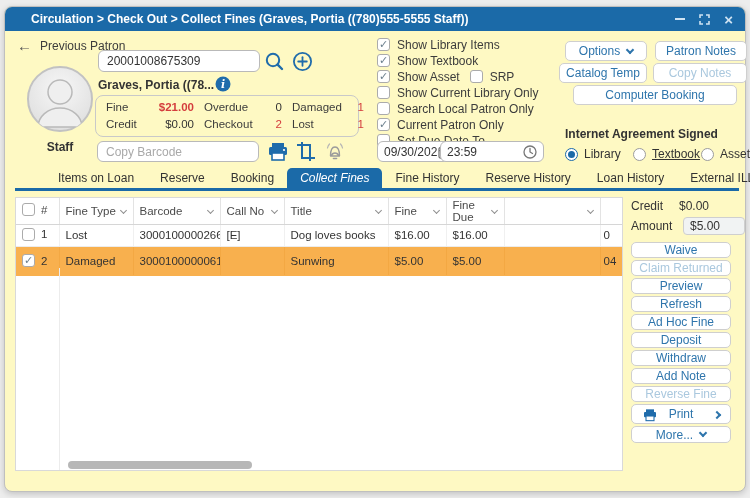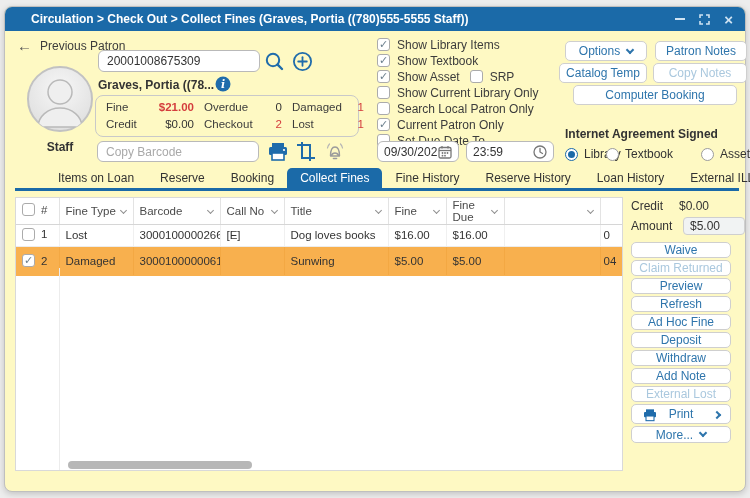--- a/index.html
+++ b/index.html
@@ -57,21 +57,21 @@
   .chev.right { transform: rotate(-45deg); }
 
   .agree-title { font-weight: bold; color: #333; }
   .radio { display: flex; align-items: center; gap: 6px; cursor: pointer; }
   .rdot { width: 13px; height: 13px; border-radius: 50%; border: 1px solid #9c9c9c; background: #fff; position: relative; flex: 0 0 13px; }
   .radio.selected .rdot { border-color: #1b6aa8; }
   .radio.selected .rdot::after { content: ""; position: absolute; left: 2px; top: 2px; width: 7px; height: 7px; border-radius: 50%; background: #1b6aa8; }
 
   .tabbar { display: flex; align-items: stretch; border-bottom: 3px solid #1b6aa8; }
   .tab { display: flex; align-items: center; padding: 0 13px; color: #333; cursor: pointer; white-space: nowrap; }
-  .tab.active { background: #1b6aa8; color: #fff; border-radius: 5px 5px 0 0; }
+  .tab.active { background: #1b6aa8; color: #fff; border-radius: 5px 5px 0 0; font-style: italic; }
 
   .tablebox { border: 1px solid #d9d9d9; background: #fff; overflow: hidden; }
   table.grid { border-collapse: collapse; table-layout: fixed; width: 608px; font-size: 11.5px; }
   .grid th { font-weight: normal; color: #4a4a4a; text-align: left; height: 26px; padding: 0 6px;
              border-right: 1px solid #e3e3e3; border-bottom: 1px solid #d6d6d6; position: relative; }
   .grid td { height: 22px; padding: 0 6px; border-right: 1px solid #f0f0f0; border-bottom: 1px solid #ececec;
              color: #333; overflow: hidden; white-space: nowrap; }
   .grid th:last-child, .grid td:last-child { border-right: none; }
   .grid tr.selected td { background: #f8b04e; border-bottom-color: #f8b04e; border-right-color: #f3a843; }
   .sortchev { position: absolute; right: 7px; top: 10px; width: 5px; height: 5px;
@@ -276,21 +276,21 @@
           <line x1="1" y1="5.5" x2="13" y2="5.5" stroke="#777" stroke-width="1.3"></line>
           <line x1="4" y1="1" x2="4" y2="3.5" stroke="#777" stroke-width="1.3"></line>
           <line x1="10" y1="1" x2="10" y2="3.5" stroke="#777" stroke-width="1.3"></line>
           <circle cx="4.5" cy="8" r=".9" fill="#777"></circle>
             <circle cx="7" cy="8" r=".9" fill="#777"></circle>
             <circle cx="9.5" cy="8" r=".9" fill="#777"></circle>
           <circle cx="4.5" cy="10.7" r=".9" fill="#777"></circle>
             <circle cx="7" cy="10.7" r=".9" fill="#777"></circle>
         </svg>
       </div>
-      <div class="abs field" style="left:461px; top:110px; width:88px;">
+      <div class="abs field" style="left:435px; top:110px; width:104px;">
         <input value="23:59" style="">
         <svg width="14" height="14" viewBox="0 0 14 14">
           <circle cx="7" cy="7" r="6" fill="none" stroke="#777" stroke-width="1.3"></circle>
           <path d="M7 3.5 V7 L9.5 8.5" fill="none" stroke="#777" stroke-width="1.3" stroke-linecap="round"></path>
         </svg>
       </div>
 
       <button class="btn abs" style="left:560px; top:10px; width:82px;">
         <span>Options</span>
           <span class="chev down"></span>
@@ -306,21 +306,21 @@
       </button>
       <button class="btn abs" style="left:568px; top:54px; width:164px;">
         <span>Computer Booking</span>
       </button>
 
       <div class="abs agree-title" style="left:560px; top:96px;">Internet Agreement Signed</div>
       <div class="abs radio selected" style="left:560px; top:116px;">
         <span class="rdot"></span>
         <span>Library</span>
       </div>
-      <div class="abs radio" style="left:601px; top:116px;">
+      <div class="abs radio" style="left:628px; top:116px;text-decoration:underline;">
         <span class="rdot"></span>
         <span>Textbook</span>
       </div>
       <div class="abs radio" style="left:696px; top:116px;">
         <span class="rdot"></span>
         <span>Asset</span>
       </div>
 
       <div class="abs tabbar" style="left:10px; top:137px; width:724px; height:23px;">
         <span class="tab" style="margin-left:30px;">
@@ -443,21 +443,21 @@
         <button class="btn pb">
             <span>Deposit</span>
           </button>
         <button class="btn pb">
             <span>Withdraw</span>
           </button>
         <button class="btn pb">
             <span>Add Note</span>
           </button>
         <button class="btn pb disabled">
-            <span>External Lost</span>
+            <span>Reverse Fine</span>
           </button>
         <button class="btn pb print">
           <svg class="picon" width="16" height="14" viewBox="0 0 22 21">
             <rect x="5" y="2" width="12" height="4" fill="#1f6cab"></rect>
             <rect x="2" y="6" width="18" height="8" rx="1.5" fill="#1f6cab"></rect>
             <rect x="5" y="12" width="12" height="7" fill="#fff" stroke="#1f6cab" stroke-width="1.6"></rect>
           </svg>
           <span>Print</span>
           <span class="chev right pchev"></span>
         </button>

